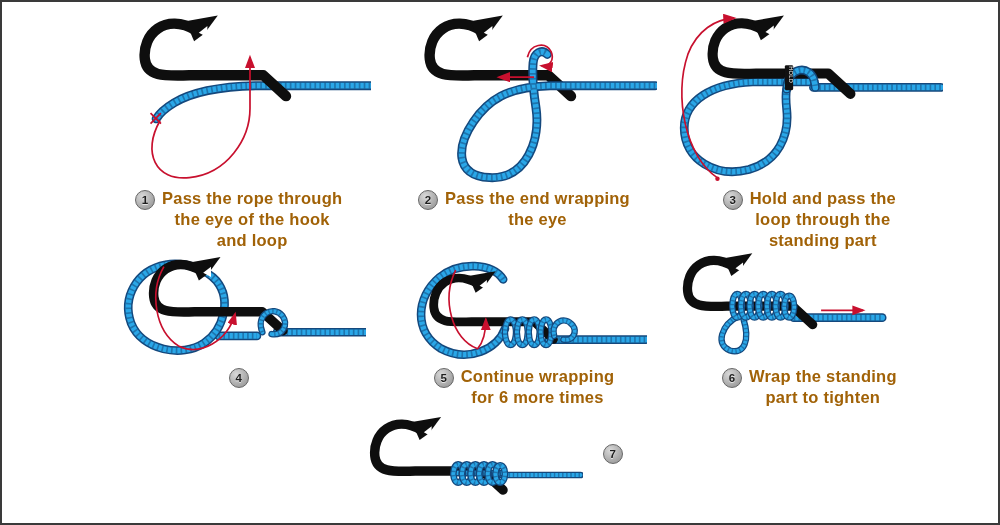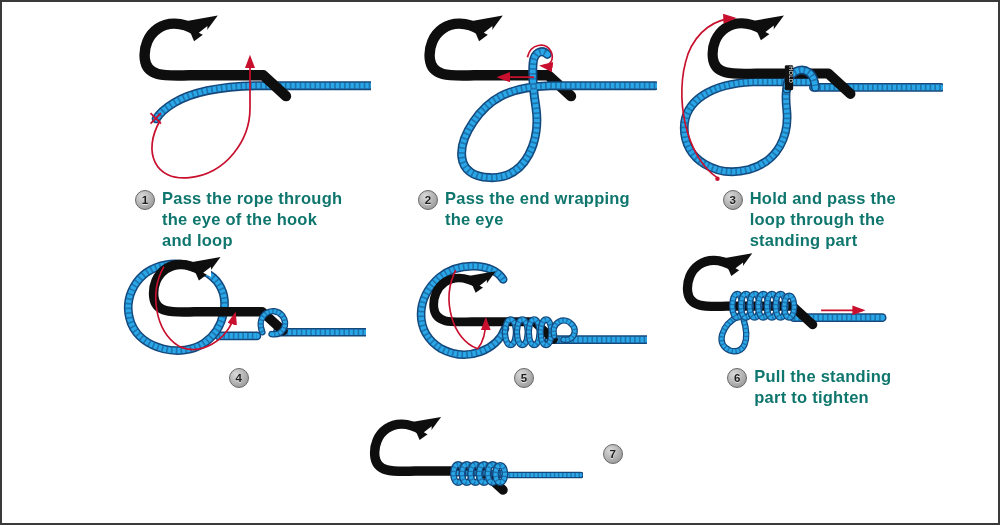--- a/index.html
+++ b/index.html
@@ -16,22 +16,22 @@
   .row2 .step svg.illus{height:114px;}
   .caption{display:flex;align-items:flex-start;gap:7px;margin-top:0px;}
   .badge{
     width:18px;height:18px;border-radius:50%;flex:0 0 auto;margin-top:2px;
     background:radial-gradient(circle at 35% 30%, #d9d9d9, #8d8d8d);
     border:1px solid #676767;color:#1d1d1d;font-size:11.5px;font-weight:700;
     display:flex;align-items:center;justify-content:center;
     text-shadow:0 1px 0 rgba(255,255,255,.65);
   }
   .cap-text{
-    white-space:pre-line;
-    font-size:16.5px;line-height:1.26;font-weight:600;color:#0f766e;
+    white-space:pre-line;text-align:center;
+    font-size:16.5px;line-height:1.26;font-weight:600;color:#a16207;
     letter-spacing:.25px;
   }
   .row3{display:flex;justify-content:center;align-items:center;gap:20px;margin-top:2px;transform:translateX(-12px);}
   .row3 svg.illus{height:86px;display:block;}
   
   .hook-stroke{fill:none;stroke:#0e0e0e;stroke-width:11;stroke-linecap:round;stroke-linejoin:round;}
   .hook-fill{fill:#0e0e0e;}
   path.rope-outer{fill:none;stroke:#14487d;stroke-width:9.5;stroke-linecap:round;}
   path.rope-inner{fill:none;stroke:#2aa7e8;stroke-width:6.2;stroke-linecap:round;}
   path.rope-tick{fill:none;stroke:#0f3a69;stroke-width:6.2;stroke-dasharray:1.8 3.4;opacity:.45;}
@@ -225,20 +225,22 @@
               <path d="M 168 92 C 164 76 180 70 188 80 C 194 88 188 98 178 96" class="rope-inner"></path>
               <path d="M 168 92 C 164 76 180 70 188 80 C 194 88 188 98 178 96" class="rope-tick"></path>
             </g>
         </g>
         <g>
           <path class="guide" marker-end="url(#ah)" d="M 60 20 C 44 52 56 96 84 106 C 91 98 93 88 93 74"></path>
         </g>
       </svg>
       <div class="caption">
         <span class="badge">5</span>
+        <span class="cap-text">Continue wrapping
+for 6 more times</span>
       </div>
     </div>
 
     <div class="step">
       <svg class="illus" viewBox="0 0 290 125">
         <g class="thin">
           <g>
               <path d="M 68 70 C 48 80 42 102 58 108 C 74 113 80 96 73 74" class="rope-outer"></path>
               <path d="M 68 70 C 48 80 42 102 58 108 C 74 113 80 96 73 74" class="rope-inner"></path>
               <path d="M 68 70 C 48 80 42 102 58 108 C 74 113 80 96 73 74" class="rope-tick"></path>
@@ -288,21 +290,21 @@
               <path d="M 123 48 a 5.5 12 0 1 0 0.1 0" class="rope-inner"></path>
               <path d="M 123 48 a 5.5 12 0 1 0 0.1 0" class="rope-tick"></path>
             </g>
         </g>
         <g>
           <path class="guide" marker-end="url(#ah)" d="M 158 64 L 204 64"></path>
         </g>
       </svg>
       <div class="caption">
         <span class="badge">6</span>
-        <span class="cap-text">Pull the standing
+        <span class="cap-text">Wrap the standing
 part to tighten</span>
       </div>
     </div>
   </div>
 
   <div class="row3">
     <svg class="illus" viewBox="0 0 240 90">
       <g class="thin">
         <g>
             <path d="M 150 68 L 238 68" class="rope-outer"></path>

